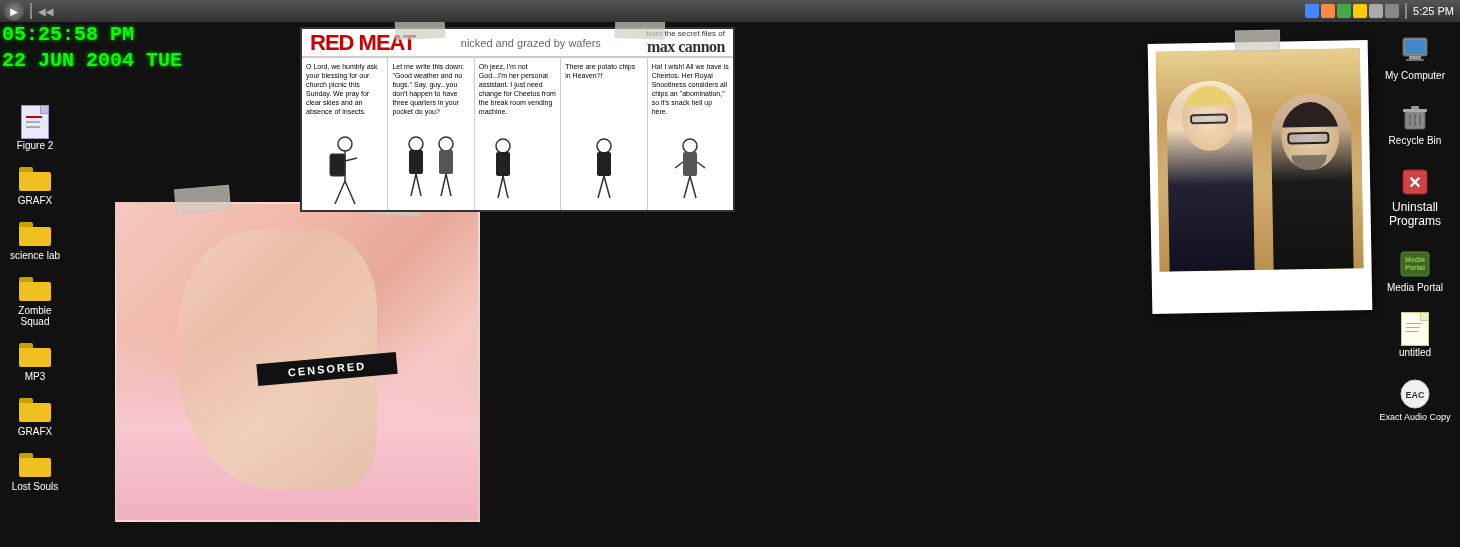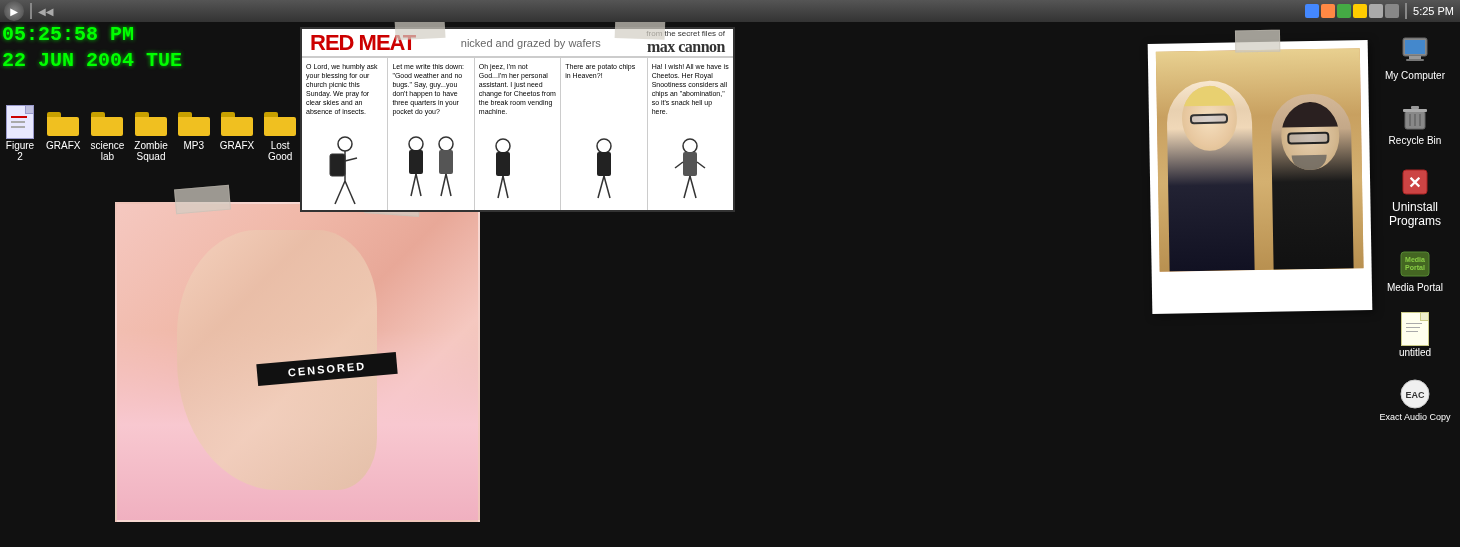--- a/index.html
+++ b/index.html
@@ -81,21 +81,21 @@
       z-index: 10;
     }
 
     
     .sidebar-left {
       position: absolute;
       left: 0;
       top: 80px;
       width: 70px;
       display: flex;
-      flex-direction: row;
+      flex-direction: column;
       gap: 2px;
       z-index: 10;
     }
     .desktop-icon {
       display: flex;
       flex-direction: column;
       align-items: center;
       padding: 4px;
       cursor: pointer;
       color: white;
@@ -361,21 +361,21 @@
     <div class="desktop-icon">
       <div class="icon-img">
         <div class="folder-icon"></div>
       </div>
       <span>GRAFX</span>
     </div>
     <div class="desktop-icon">
       <div class="icon-img">
         <div class="folder-icon"></div>
       </div>
-      <span>Lost Good</span>
+      <span>Lost Souls</span>
     </div>
   </div>
 
   <div class="comic-area">
 
     <div style="position:absolute;top:-5px;left:100px;width:50px;height:22px;background:rgba(210,205,195,0.7);transform:rotate(-3deg);z-index:10;"></div>
     <div style="position:absolute;top:-5px;right:80px;width:50px;height:22px;background:rgba(210,205,195,0.7);transform:rotate(2deg);z-index:10;"></div>
 
     <div class="comic-strip">
       <div class="comic-header">

